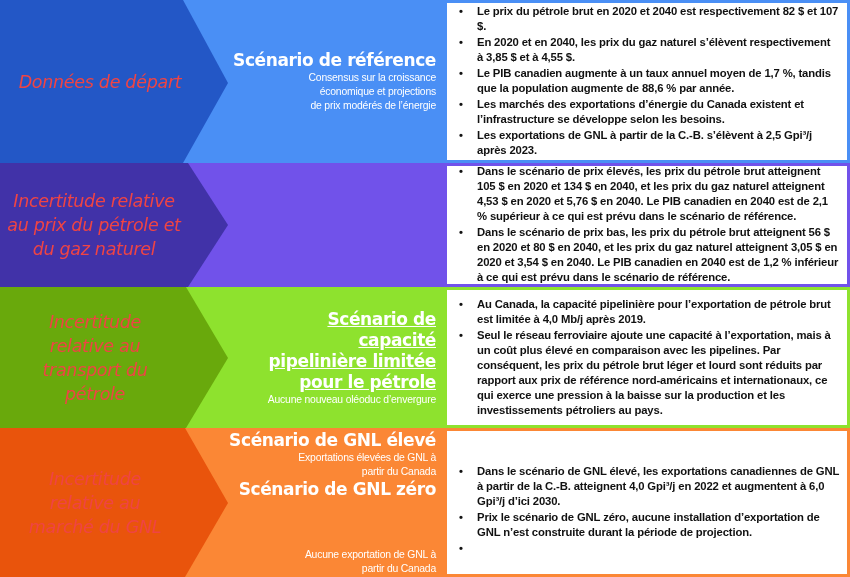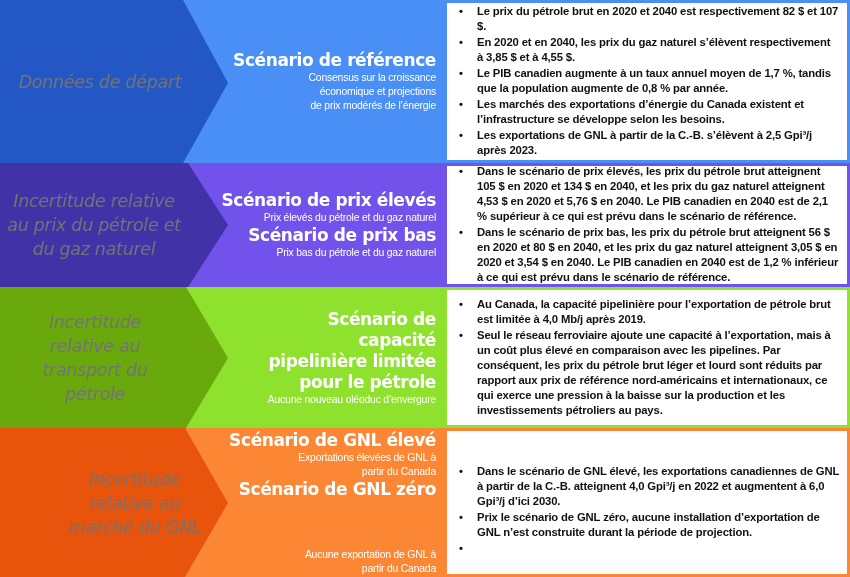--- a/index.html
+++ b/index.html
@@ -3,21 +3,21 @@
 <meta charset="utf-8">
 <style>
   html, body { margin: 0; padding: 0; background: #ffffff; }
   body { width: 850px; height: 577px; overflow: hidden; position: relative; font-family: "Liberation Sans", "DejaVu Sans", sans-serif; }
   .row { position: absolute; left: 0; width: 850px; }
   .light { position: absolute; left: 0; top: 0; width: 444px; height: 100%; }
   .dark { position: absolute; left: 0; top: 0; width: 444px; height: 100%; }
   .left-label {
     position: absolute; left: 0; top: 0; width: 190px; height: 100%;
     display: flex; align-items: center; justify-content: center; text-align: center;
-    color: #737373; font-style: italic; font-size: 17.5px; line-height: 24px;
+    color: #ef4444; font-style: italic; font-size: 17.5px; line-height: 24px;
     font-family: "DejaVu Sans", sans-serif; letter-spacing: -0.3px;
   }
   .mid {
     position: absolute; left: 232px; width: 204px; top: 0; height: 100%;
     display: flex; flex-direction: column; justify-content: center; align-items: flex-end; text-align: right;
     color: #ffffff;
   }
   .scen-title { font-weight: bold; font-size: 17px; line-height: 21px; font-family: "DejaVu Sans", sans-serif; letter-spacing: -0.4px; white-space: nowrap; }
   .scen-sub { font-size: 10.4px; line-height: 14px; letter-spacing: -0.2px; }
   .box {
@@ -44,73 +44,67 @@
   <div class="mid">
     <div class="scen-title">Scénario de référence</div>
     <div class="scen-sub" style="white-space:pre-line;">Consensus sur la croissance
 économique et projections
 de prix modérés de l’énergie</div>
   </div>
   <div class="box" style="border-color:#4a8ff5;">
     <ul>
       <li><span class="bullet">•</span><span>Le prix du pétrole brut en 2020 et 2040 est respectivement 82 $ et 107 $.</span></li>
       <li><span class="bullet">•</span><span>En 2020 et en 2040, les prix du gaz naturel s’élèvent respectivement à 3,85 $ et à 4,55 $.</span></li>
-      <li><span class="bullet">•</span><span>Le PIB canadien augmente à un taux annuel moyen de 1,7 %, tandis que la population augmente de 0,8 % par année.</span></li>
+      <li><span class="bullet">•</span><span>Le PIB canadien augmente à un taux annuel moyen de 1,7 %, tandis que la population augmente de 88,6 % par année.</span></li>
       <li><span class="bullet">•</span><span>Les marchés des exportations d’énergie du Canada existent et l’infrastructure se développe selon les besoins.</span></li>
       <li><span class="bullet">•</span><span>Les exportations de GNL à partir de la C.-B. s’élèvent à 2,5 Gpi³/j après 2023.</span></li>
     </ul>
   </div>
 </div>
 
 <div class="row" style="top:163px;height:124px;">
   <div class="light" style="background:#7152ea;"></div>
   <svg class="dark" viewBox="0 0 444 124" preserveAspectRatio="none" style="width:444px;height:124px;">
     <polygon points="0,0 188,0 228,62 188,124 0,124" fill="#4132a8"></polygon>
   </svg>
   <div class="left-label" style="width:180px;padding-left:4px;">Incertitude relative au prix du pétrole et du gaz naturel</div>
-  <div class="mid">
-    <div class="scen-title">Scénario de prix élevés</div>
-    <div class="scen-sub" style="white-space:nowrap;">Prix élevés du pétrole et du gaz naturel</div>
-    <div class="scen-title">Scénario de prix bas</div>
-    <div class="scen-sub" style="white-space:nowrap;">Prix bas du pétrole et du gaz naturel</div>
-  </div>
   <div class="box" style="border-color:#7152ea;">
     <ul>
       <li><span class="bullet">•</span><span>Dans le scénario de prix élevés, les prix du pétrole brut atteignent 105 $ en 2020 et 134 $ en 2040, et les prix du gaz naturel atteignent 4,53 $ en 2020 et 5,76 $ en 2040. Le PIB canadien en 2040 est de 2,1 % supérieur à ce qui est prévu dans le scénario de référence.</span></li>
       <li><span class="bullet">•</span><span>Dans le scénario de prix bas, les prix du pétrole brut atteignent 56 $ en 2020 et 80 $ en 2040, et les prix du gaz naturel atteignent 3,05 $ en 2020 et 3,54 $ en 2040. Le PIB canadien en 2040 est de 1,2 % inférieur à ce qui est prévu dans le scénario de référence.</span></li>
     </ul>
   </div>
 </div>
 
 <div class="row" style="top:287px;height:141px;">
   <div class="light" style="background:#8ee22e;"></div>
   <svg class="dark" viewBox="0 0 444 141" preserveAspectRatio="none" style="width:444px;height:141px;">
     <polygon points="0,0 186,0 228,71 186,141 0,141" fill="#69a90c"></polygon>
   </svg>
   <div class="left-label" style="width:190px;text-align:center;">
     <span style="display:block;width:150px;">Incertitude relative au transport du pétrole</span>
   </div>
   <div class="mid">
-    <div class="scen-title" style="white-space:normal;width:175px;">Scénario de capacité pipelinière limitée pour le pétrole</div>
+    <div class="scen-title" style="white-space:normal;width:175px;text-decoration:underline;">Scénario de capacité pipelinière limitée pour le pétrole</div>
     <div class="scen-sub" style="white-space:nowrap;">Aucune nouveau oléoduc d’envergure</div>
   </div>
   <div class="box" style="border-color:#8ee22e;">
     <ul>
       <li><span class="bullet">•</span><span>Au Canada, la capacité pipelinière pour l’exportation de pétrole brut est limitée à 4,0 Mb/j après 2019.</span></li>
       <li><span class="bullet">•</span><span>Seul le réseau ferroviaire ajoute une capacité à l’exportation, mais à un coût plus élevé en comparaison avec les pipelines. Par conséquent, les prix du pétrole brut léger et lourd sont réduits par rapport aux prix de référence nord-américains et internationaux, ce qui exerce une pression à la baisse sur la production et les investissements pétroliers au pays.</span></li>
     </ul>
   </div>
 </div>
 
 <div class="row" style="top:428px;height:149px;">
   <div class="light" style="background:#fb8735;"></div>
   <svg class="dark" viewBox="0 0 444 149" preserveAspectRatio="none" style="width:444px;height:149px;">
     <polygon points="0,0 185,0 228,75 185,149 0,149" fill="#e9540c"></polygon>
   </svg>
-  <div class="left-label" style="width:190px;padding-left:40px;">
+  <div class="left-label" style="width:190px;">
     <span style="display:block;width:160px;">Incertitude relative au marché du GNL</span>
   </div>
   <div class="mid">
     <div class="scen-title">Scénario de GNL élevé</div>
     <div class="scen-sub" style="white-space:pre-line;">Exportations élevées de GNL à
 partir du Canada</div>
     <div class="scen-title">Scénario de GNL zéro</div>
     <div class="scen-sub" style="white-space:pre-line;margin-top:48px;">Aucune exportation de GNL à
 partir du Canada</div>
   </div>

